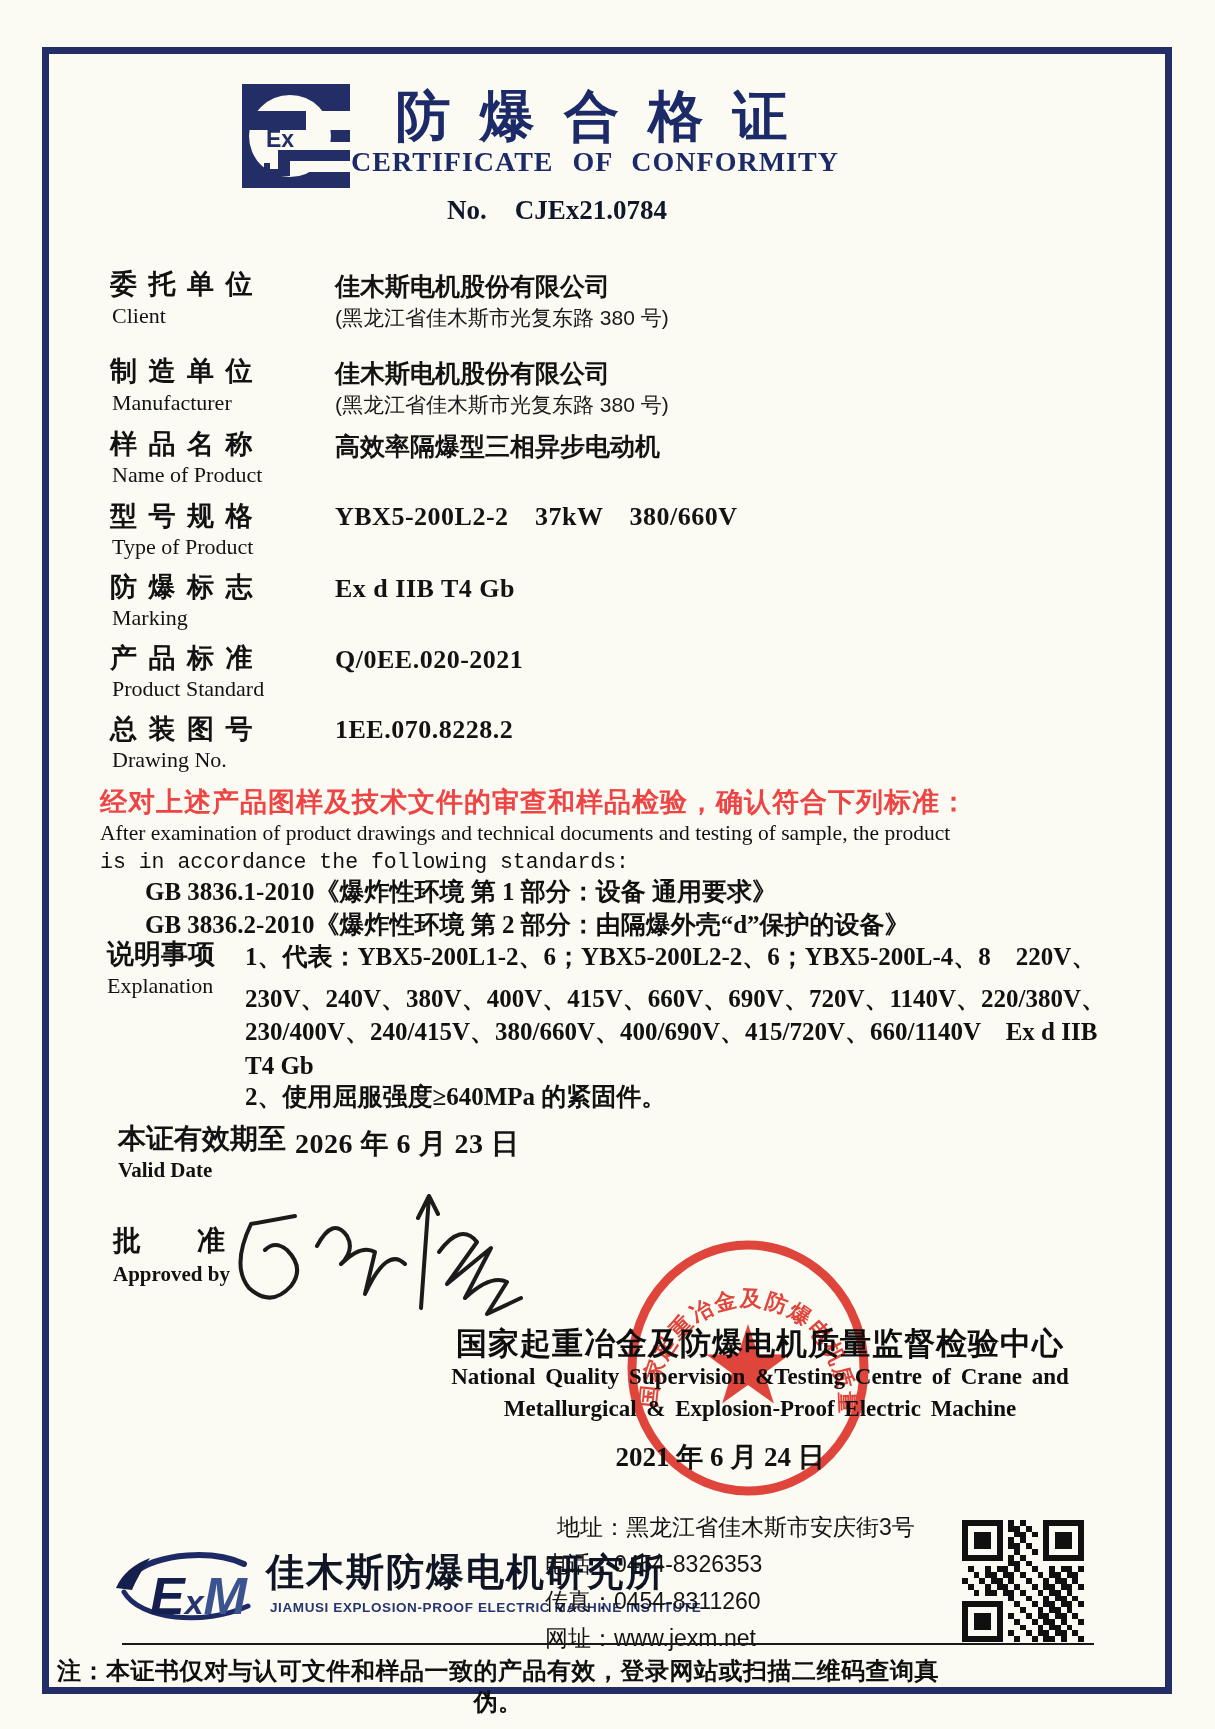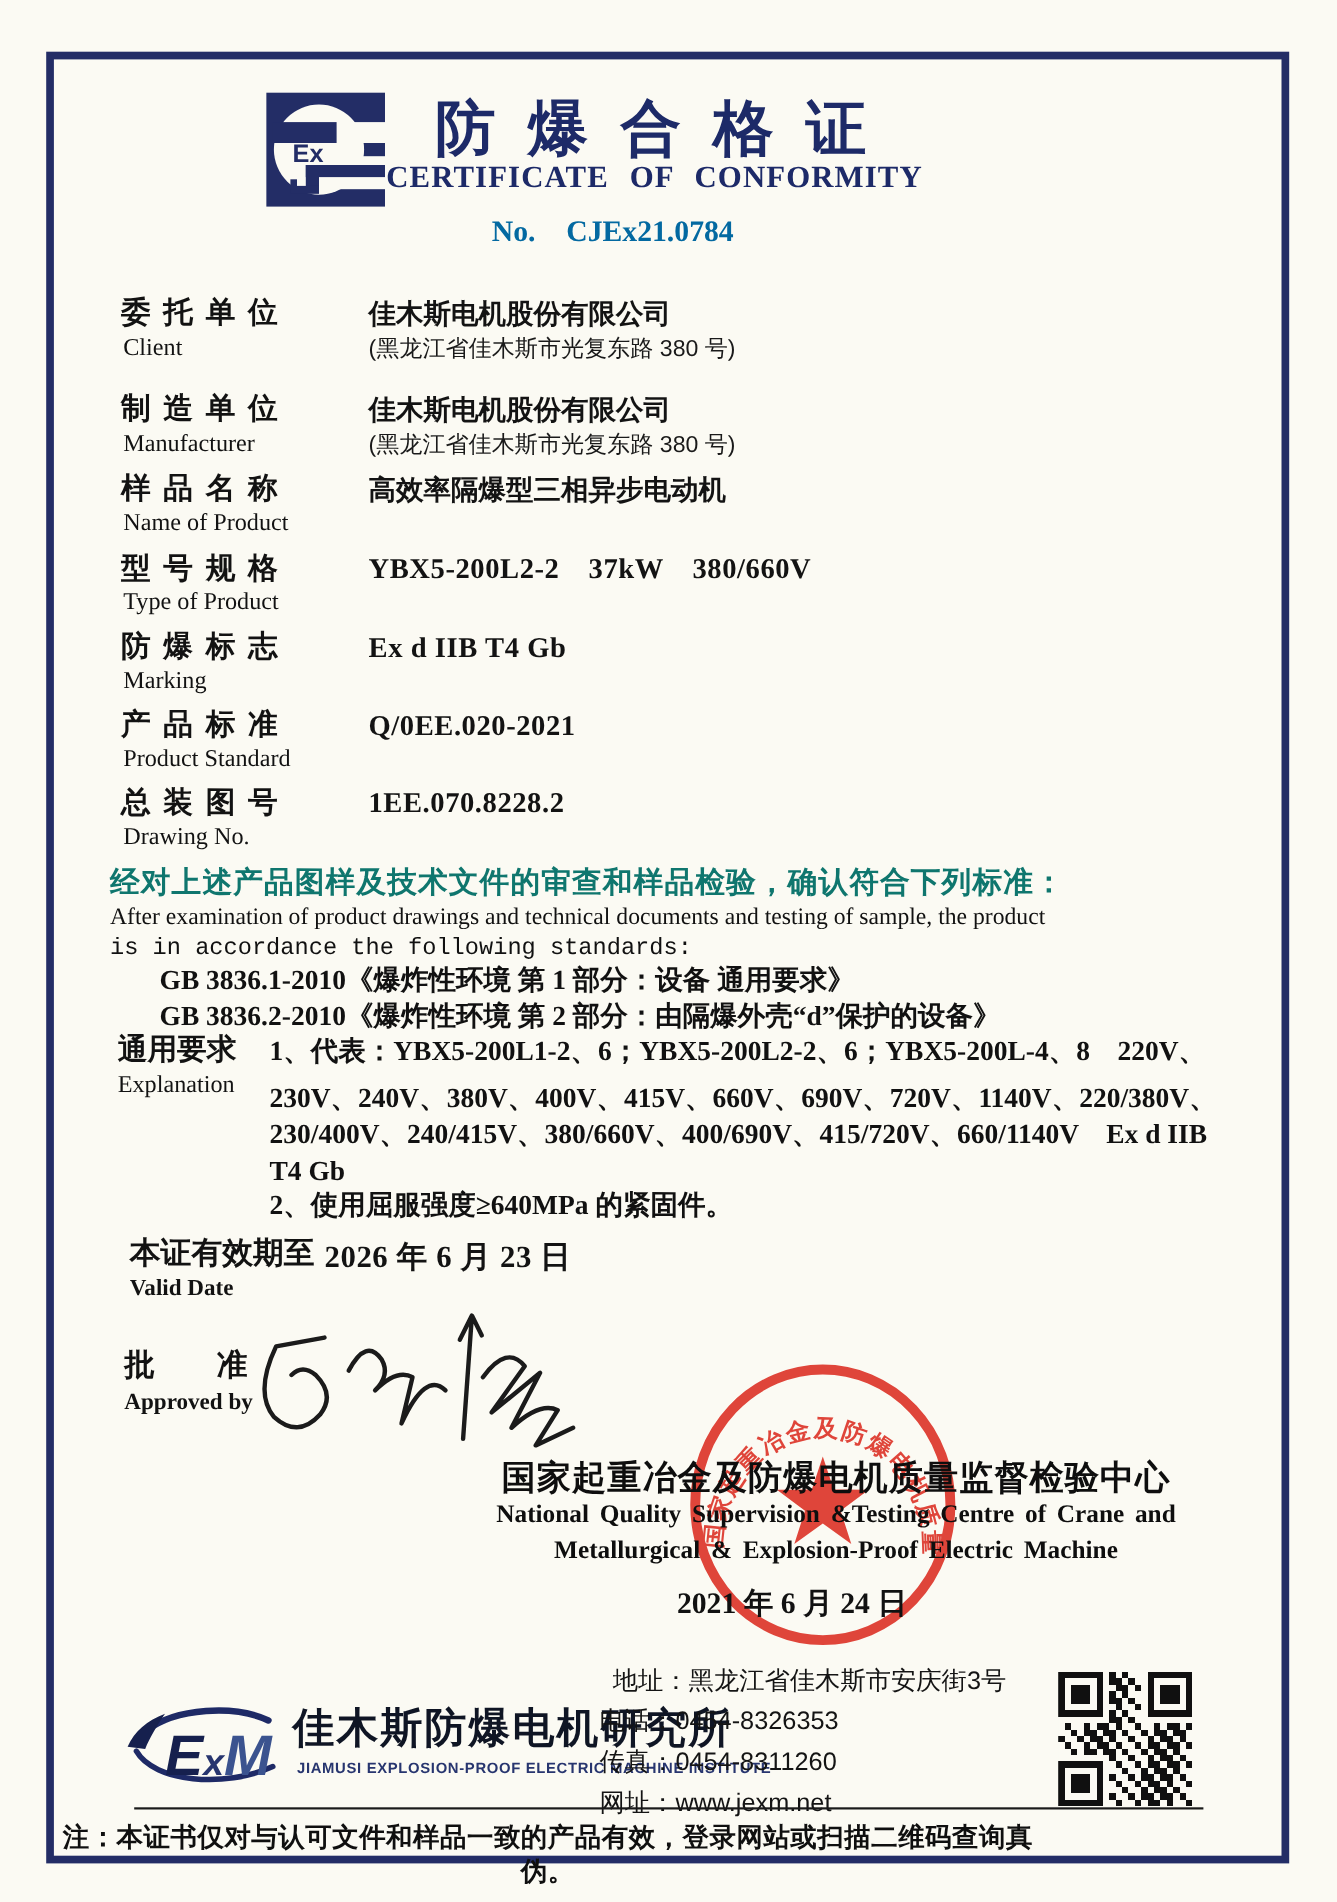--- a/index.html
+++ b/index.html
@@ -4,31 +4,31 @@
 <style>
   html,body{margin:0;padding:0;}
   body{background:#fbfaf3;}
   .page{position:relative;width:1215px;height:1729px;background:#fbfaf3;overflow:hidden;
         font-family:"Liberation Sans",sans-serif;color:#141414;}
   .abs{position:absolute;}
   .frame{left:42px;top:47px;width:1116px;height:1633px;border:7px solid #232d66;}
   
   .title-cn{font:700 55px/1.1 "Liberation Sans",sans-serif;color:#1d2a68;letter-spacing:7px;text-align:center;}
   .title-en{font:700 28px/1.1 "Liberation Serif",serif;color:#1d2a68;letter-spacing:1px;word-spacing:11px;text-align:center;}
-  .cert-no{font:600 27px/1.1 "Liberation Serif",serif;color:#0369a1;text-align:center;}
+  .cert-no{font:600 27px/1.1 "Liberation Serif",serif;color:#0f172a;text-align:center;}
   .cert-no .gap{display:inline-block;width:28px;}
   
   .cnlabel{font:700 27px/1.2 "Liberation Sans",sans-serif;letter-spacing:2px;color:#121212;}
   .enlabel{font:400 22px/1.2 "Liberation Serif",serif;color:#121212;}
   .enlabel-b{font:700 21px/1.2 "Liberation Serif",serif;color:#121212;}
   .cnvalue{font:600 25px/1.3 "Liberation Sans",sans-serif;color:#131313;}
   .subvalue{font:500 21px/1.3 "Liberation Sans",sans-serif;color:#1a1a1a;}
   .alnum{font:600 26px/1.3 "Liberation Serif",serif;letter-spacing:.5px;color:#131313;}
   
-  .stmt-cn{font:700 27px/1.25 "Liberation Sans",sans-serif;letter-spacing:1px;color:#0f766e;}
+  .stmt-cn{font:700 27px/1.25 "Liberation Sans",sans-serif;letter-spacing:1px;color:#ef4444;}
   .stmt-en{font:400 21.5px/1.3 "Liberation Serif",serif;color:#111;}
   .std-line{font:600 25px/1.3 "Liberation Serif",serif;color:#111;}
   .exp-line{font:600 25px/1.3 "Liberation Serif",serif;color:#111;}
   
   .issuer-cn{font:700 31px/1.2 "Liberation Sans",sans-serif;color:#0e0e0e;text-align:center;letter-spacing:1px;}
   .issuer-en{font:700 23px/1.25 "Liberation Serif",serif;color:#0e0e0e;text-align:center;word-spacing:4px;}
   .issuer-date{font:600 27px/1.2 "Liberation Serif",serif;color:#111;text-align:center;}
   
   .inst-cn{font:700 38px/1.1 "Liberation Sans",sans-serif;color:#0f1524;letter-spacing:2px;}
   .inst-en{font:700 13.5px/1.1 "Liberation Sans",sans-serif;color:#27356f;letter-spacing:.6px;}
@@ -93,21 +93,21 @@
   <div class="abs cnlabel" style="left:110px;top:713px;">总 装 图 号</div>
   <div class="abs enlabel" style="left:112px;top:747px;">Drawing No.</div>
   <div class="abs alnum" style="left:335px;top:713px;">1EE.070.8228.2</div>
 
   <div class="abs stmt-cn" style="left:100px;top:786px;width:1010px;">经对上述产品图样及技术文件的审查和样品检验，确认符合下列标准：</div>
   <div class="abs stmt-en" style="left:100px;top:820px;width:1010px;">After examination of product drawings and technical documents and testing of sample, the product</div>
   <div class="abs stmt-en" style="left:100px;top:849px;width:1010px;font-family:Liberation Mono, monospace;">is in accordance the following standards:</div>
   <div class="abs std-line" style="left:145px;top:876px;">GB 3836.1-2010《爆炸性环境 第 1 部分：设备 通用要求》</div>
   <div class="abs std-line" style="left:145px;top:909px;">GB 3836.2-2010《爆炸性环境 第 2 部分：由隔爆外壳“d”保护的设备》</div>
 
-  <div class="abs cnlabel" style="left:107px;top:938px;letter-spacing:0;">通用要求</div>
+  <div class="abs cnlabel" style="left:107px;top:938px;letter-spacing:0;">说明事项</div>
   <div class="abs enlabel" style="left:107px;top:973px;">Explanation</div>
   <div class="abs exp-line" style="left:245px;top:941px;width:880px;">1、代表：YBX5-200L1-2、6；YBX5-200L2-2、6；YBX5-200L-4、8　220V、</div>
   <div class="abs exp-line" style="left:245px;top:983px;width:880px;">230V、240V、380V、400V、415V、660V、690V、720V、1140V、220/380V、</div>
   <div class="abs exp-line" style="left:245px;top:1016px;width:880px;">230/400V、240/415V、380/660V、400/690V、415/720V、660/1140V　Ex d IIB</div>
   <div class="abs exp-line" style="left:245px;top:1050px;">T4 Gb</div>
   <div class="abs exp-line" style="left:245px;top:1081px;">2、使用屈服强度≥640MPa 的紧固件。</div>
 
   <div class="abs cnlabel" style="left:118px;top:1122px;font-size:28px;letter-spacing:0;">本证有效期至</div>
   <div class="abs enlabel-b" style="left:118px;top:1158px;">Valid Date</div>
   <div class="abs alnum" style="left:295px;top:1126px;font-size:28px;">2026 年 6 月 23 日</div>

